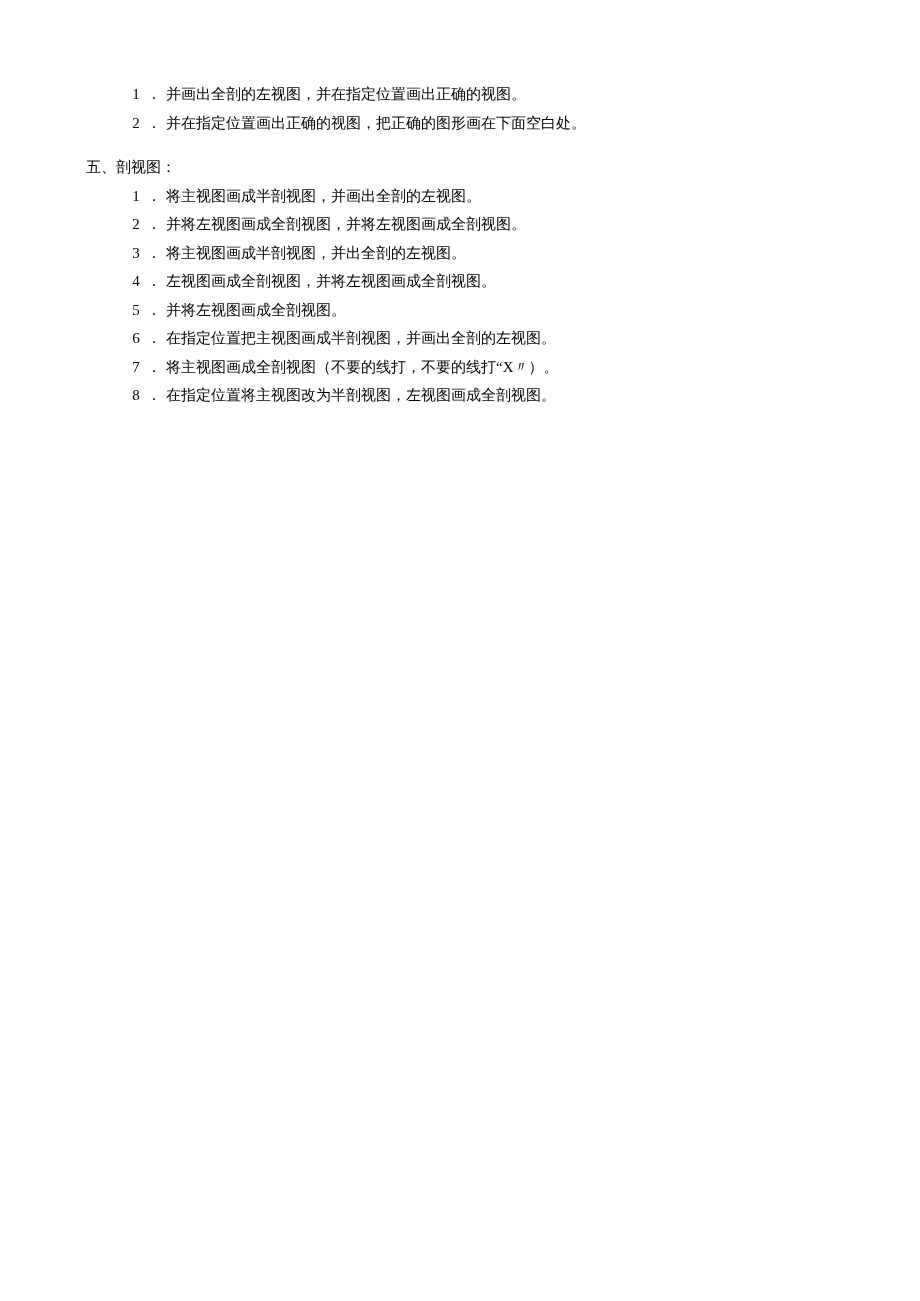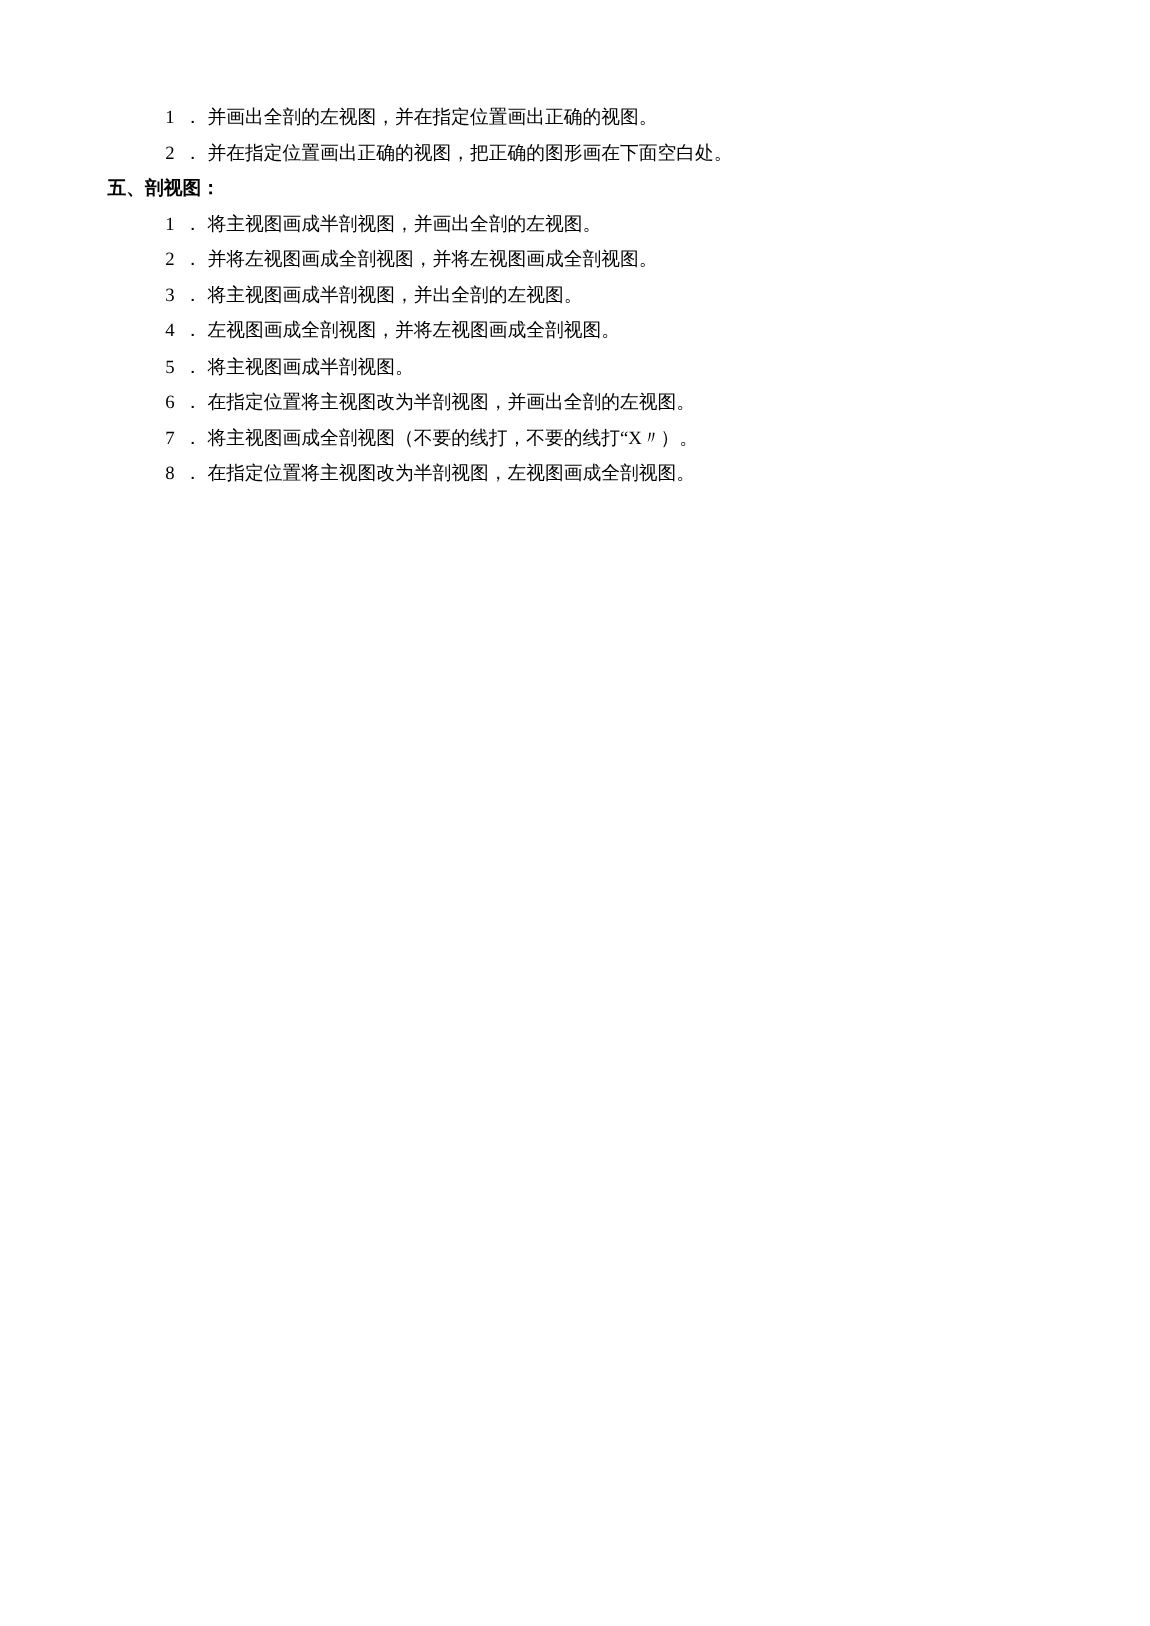--- a/index.html
+++ b/index.html
@@ -30,22 +30,22 @@
       width: 12px;
       text-align: center;
       flex-shrink: 0;
     }
     .top-list .sep {
       width: 24px;
       text-align: center;
       flex-shrink: 0;
     }
     .section-heading {
-      font-weight: bold;
-      margin-top: 0;
+      font-weight: normal;
+      margin-top: 16px;
     }
     .sub-list {
       padding-left: 44px;
     }
     .sub-list .item {
       display: flex;
       margin-bottom: 0;
     }
     .sub-list .num {
       width: 12px;
@@ -96,26 +96,26 @@
     <span class="text">将主视图画成半剖视图，并出全剖的左视图。</span>
   </div>
   <div class="item">
     <span class="num">4</span>
     <span class="sep">．</span>
     <span class="text">左视图画成全剖视图，并将左视图画成全剖视图。</span>
   </div>
   <div class="item">
     <span class="num">5</span>
     <span class="sep">．</span>
-    <span class="text">将主视图画成半剖视图。</span>
+    <span class="text">并将左视图画成全剖视图。</span>
   </div>
   <div class="item">
     <span class="num">6</span>
     <span class="sep">．</span>
-    <span class="text">在指定位置将主视图改为半剖视图，并画出全剖的左视图。</span>
+    <span class="text">在指定位置把主视图画成半剖视图，并画出全剖的左视图。</span>
   </div>
   <div class="item">
     <span class="num">7</span>
     <span class="sep">．</span>
     <span class="text">将主视图画成全剖视图（不要的线打，不要的线打“X〃）。</span>
   </div>
   <div class="item">
     <span class="num">8</span>
     <span class="sep">．</span>
     <span class="text">在指定位置将主视图改为半剖视图，左视图画成全剖视图。</span>

